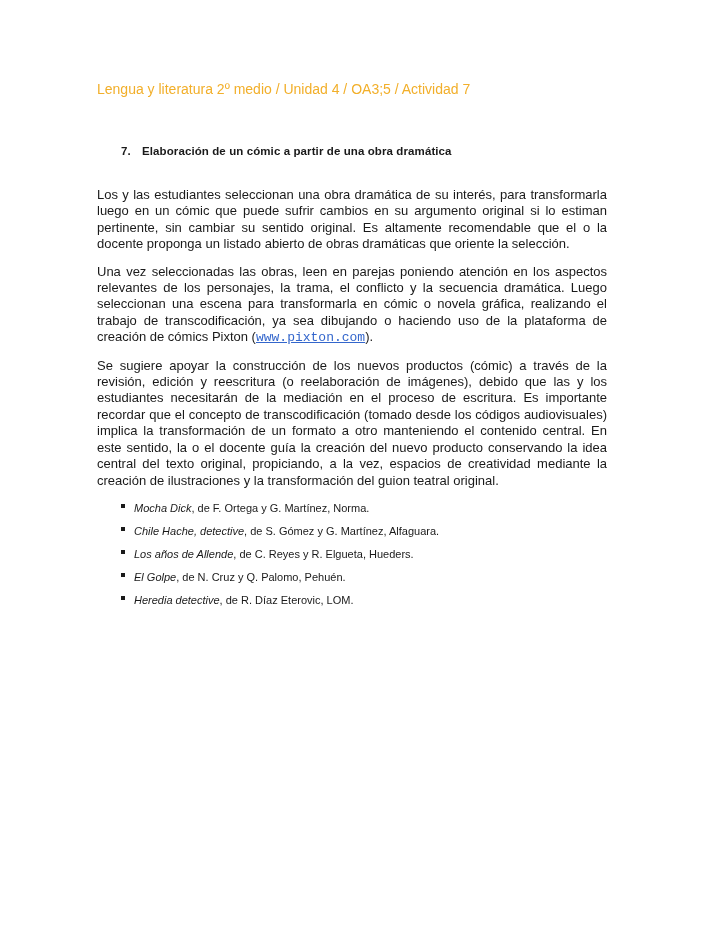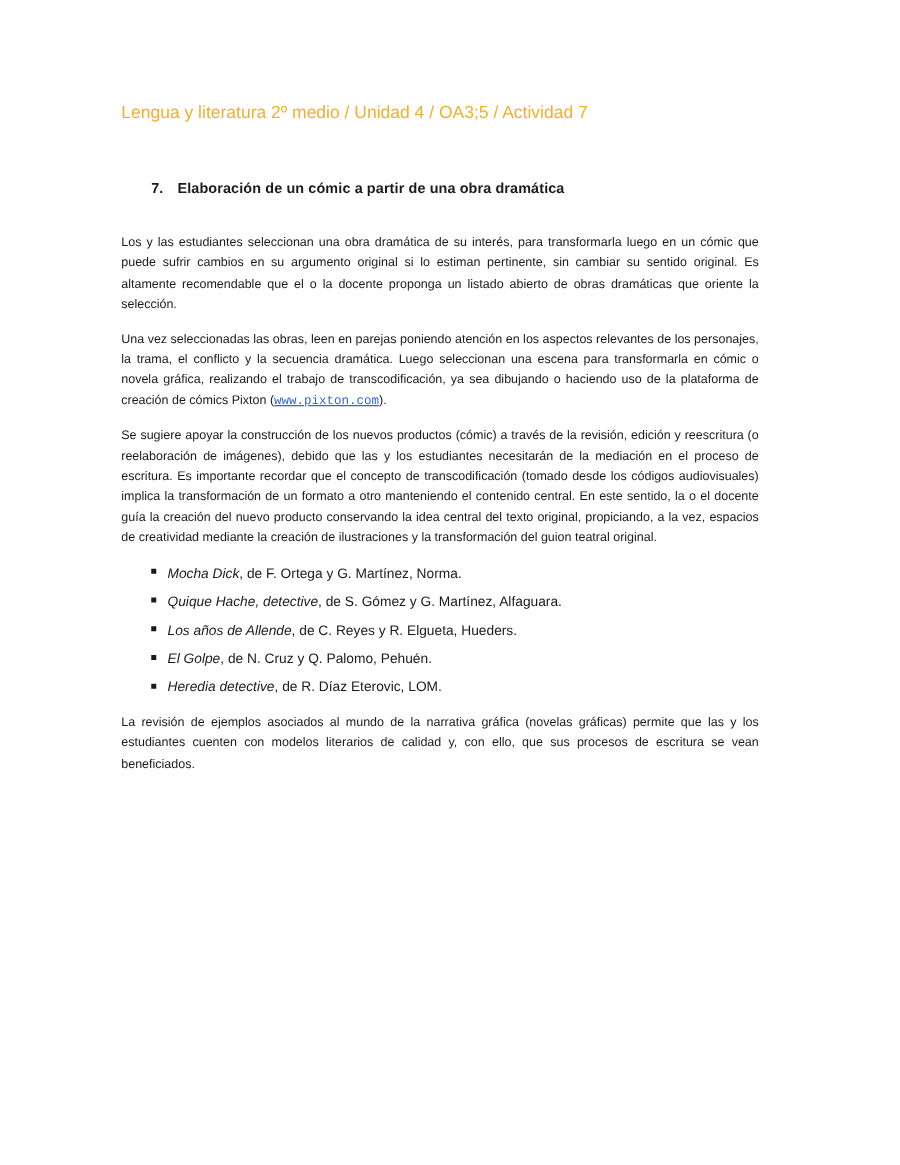--- a/index.html
+++ b/index.html
@@ -29,21 +29,21 @@
     font-weight: bold;
     padding-left: 24px;
     margin-bottom: 30px;
     letter-spacing: 0.1px;
   }
   .activity-heading .num {
     display: inline-block;
     width: 21px;
   }
   .para {
-    font-size: 10px;
+    font-size: 13px;
     line-height: 16.4px;
     text-align: justify;
     margin: 0 0 11px 0;
   }
   .link {
     color: #3366cc;
     text-decoration: underline;
     cursor: pointer;
     font-family: Liberation Mono, monospace;
   }
@@ -90,32 +90,31 @@
     <p class="para">Se sugiere apoyar la construcción de los nuevos productos (cómic) a través de la revisión, edición y reescritura (o reelaboración de imágenes), debido que las y los estudiantes necesitarán de la mediación en el proceso de escritura. Es importante recordar que el concepto de transcodificación (tomado desde los códigos audiovisuales) implica la transformación de un formato a otro manteniendo el contenido central. En este sentido, la o el docente guía la creación del nuevo producto conservando la idea central del texto original, propiciando, a la vez, espacios de creatividad mediante la creación de ilustraciones y la transformación del guion teatral original.</p>
 
 
     <ul class="book-list">
       <li>
         <span class="bullet"></span>
         <span><span class="book-title">Mocha Dick</span><span>, de F. Ortega y G. Martínez, Norma.</span></span>
       </li>
       <li>
         <span class="bullet"></span>
-        <span><span class="book-title">Quique Hache, detective</span><span>, de S. Gómez y G. Martínez, Alfaguara.</span></span>
+        <span><span class="book-title">Chile Hache, detective</span><span>, de S. Gómez y G. Martínez, Alfaguara.</span></span>
       </li>
       <li>
         <span class="bullet"></span>
         <span><span class="book-title">Los años de Allende</span><span>, de C. Reyes y R. Elgueta, Hueders.</span></span>
       </li>
       <li>
         <span class="bullet"></span>
         <span><span class="book-title">El Golpe</span><span>, de N. Cruz y Q. Palomo, Pehuén.</span></span>
       </li>
       <li>
         <span class="bullet"></span>
         <span><span class="book-title">Heredia detective</span><span>, de R. Díaz Eterovic, LOM.</span></span>
       </li>
     </ul>
 
-    <p class="para">La revisión de ejemplos asociados al mundo de la narrativa gráfica (novelas gráficas) permite que las y los estudiantes cuenten con modelos literarios de calidad y, con ello, que sus procesos de escritura se vean beneficiados.</p>
 
   </div>
 </div>
 
 </body></html>

